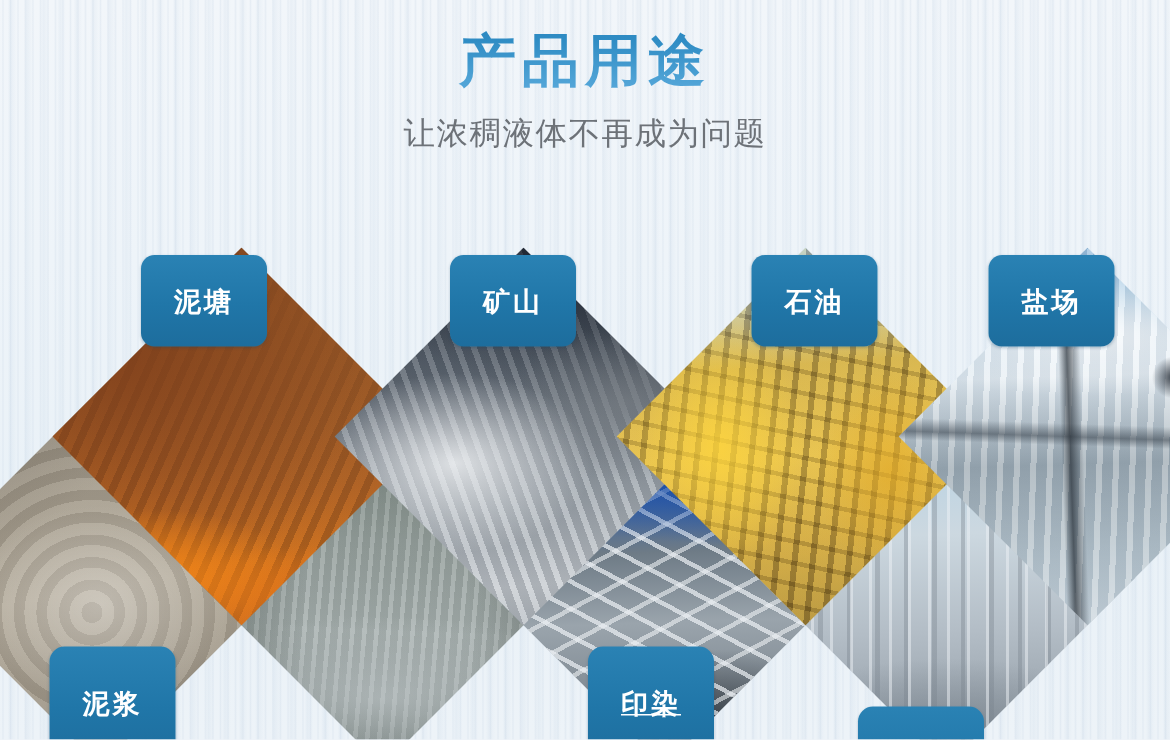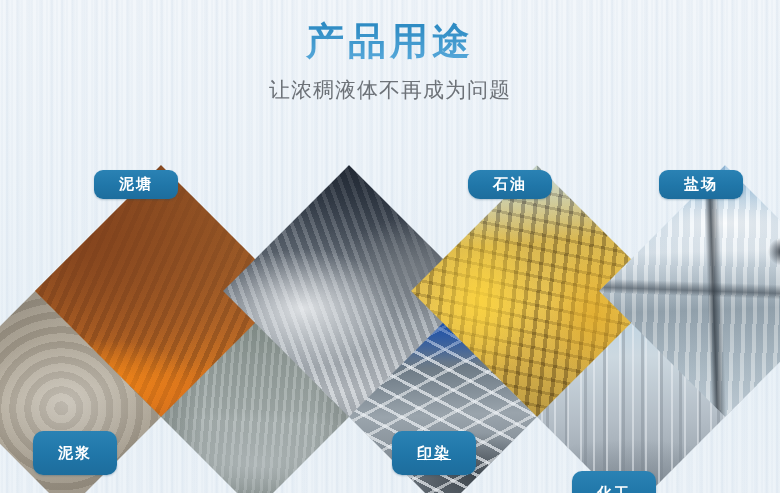--- a/index.html
+++ b/index.html
@@ -120,24 +120,24 @@
       linear-gradient(2deg, rgba(60,70,80,.0) 48%, rgba(60,70,80,.58) 50%, rgba(60,70,80,.0) 53%),
       repeating-linear-gradient(92deg, rgba(255,255,255,.34) 0 4px, rgba(150,165,180,.20) 4px 11px),
       radial-gradient(ellipse 70% 20% at 50% 26%, rgba(255,255,255,.92), rgba(255,255,255,0) 72%),
       linear-gradient(178deg,#78a8d2 0%,#a8cbe4 18%,#dfe9f0 36%,#8f9ea8 56%,#aebdc6 76%,#cfdae2 100%);
   }
 
   
   .pill{
     position:absolute;
     display:flex;align-items:center;justify-content:center;
-    height:29px;padding:0 15px;min-width:54px;
+    height:29px;padding:16px 15px;min-width:54px;
     border-radius:9px;
     background:linear-gradient(180deg,#2a82b4 0%,#2076a8 55%,#1d6d9d 100%);
-    color:#ffffff;font-size:15px;font-weight:bold;letter-spacing:2px;
+    color:#ffffff;font-size:18px;font-weight:bold;letter-spacing:2px;
     box-shadow:0 1px 2px rgba(20,70,105,.28);
     white-space:nowrap;
   }
   .pill.bottom{height:44px;border-radius:10px;}
 </style>
 </head>
 <body>
 
 <div id="stage">
 
@@ -169,20 +169,21 @@
     </div>
     <div class="tile" style="left:448px; top:202px;">
       <div class="art art-shiyou"></div>
     </div>
     <div class="tile" style="left:636px; top:202px;">
       <div class="art art-yanchang"></div>
     </div>
   </div>
 
   <div class="pill" style="left:94px;  top:170px;">泥塘</div>
-  <div class="pill" style="left:468px; top:170px;border-radius:12px;">石油</div>
+  <div class="pill" style="left:300px; top:170px;">矿山</div>
+  <div class="pill" style="left:501px; top:170px;">石油</div>
   <div class="pill" style="left:659px; top:170px;">盐场</div>
 
   <div class="pill bottom" style="left:33px;  top:431px;">泥浆</div>
   <div class="pill bottom" style="left:392px; top:431px;text-decoration:underline;">印染</div>
   <div class="pill bottom" style="left:572px; top:431px;margin-top:40px;">化工</div>
 
 </div>
 
 </body></html>

